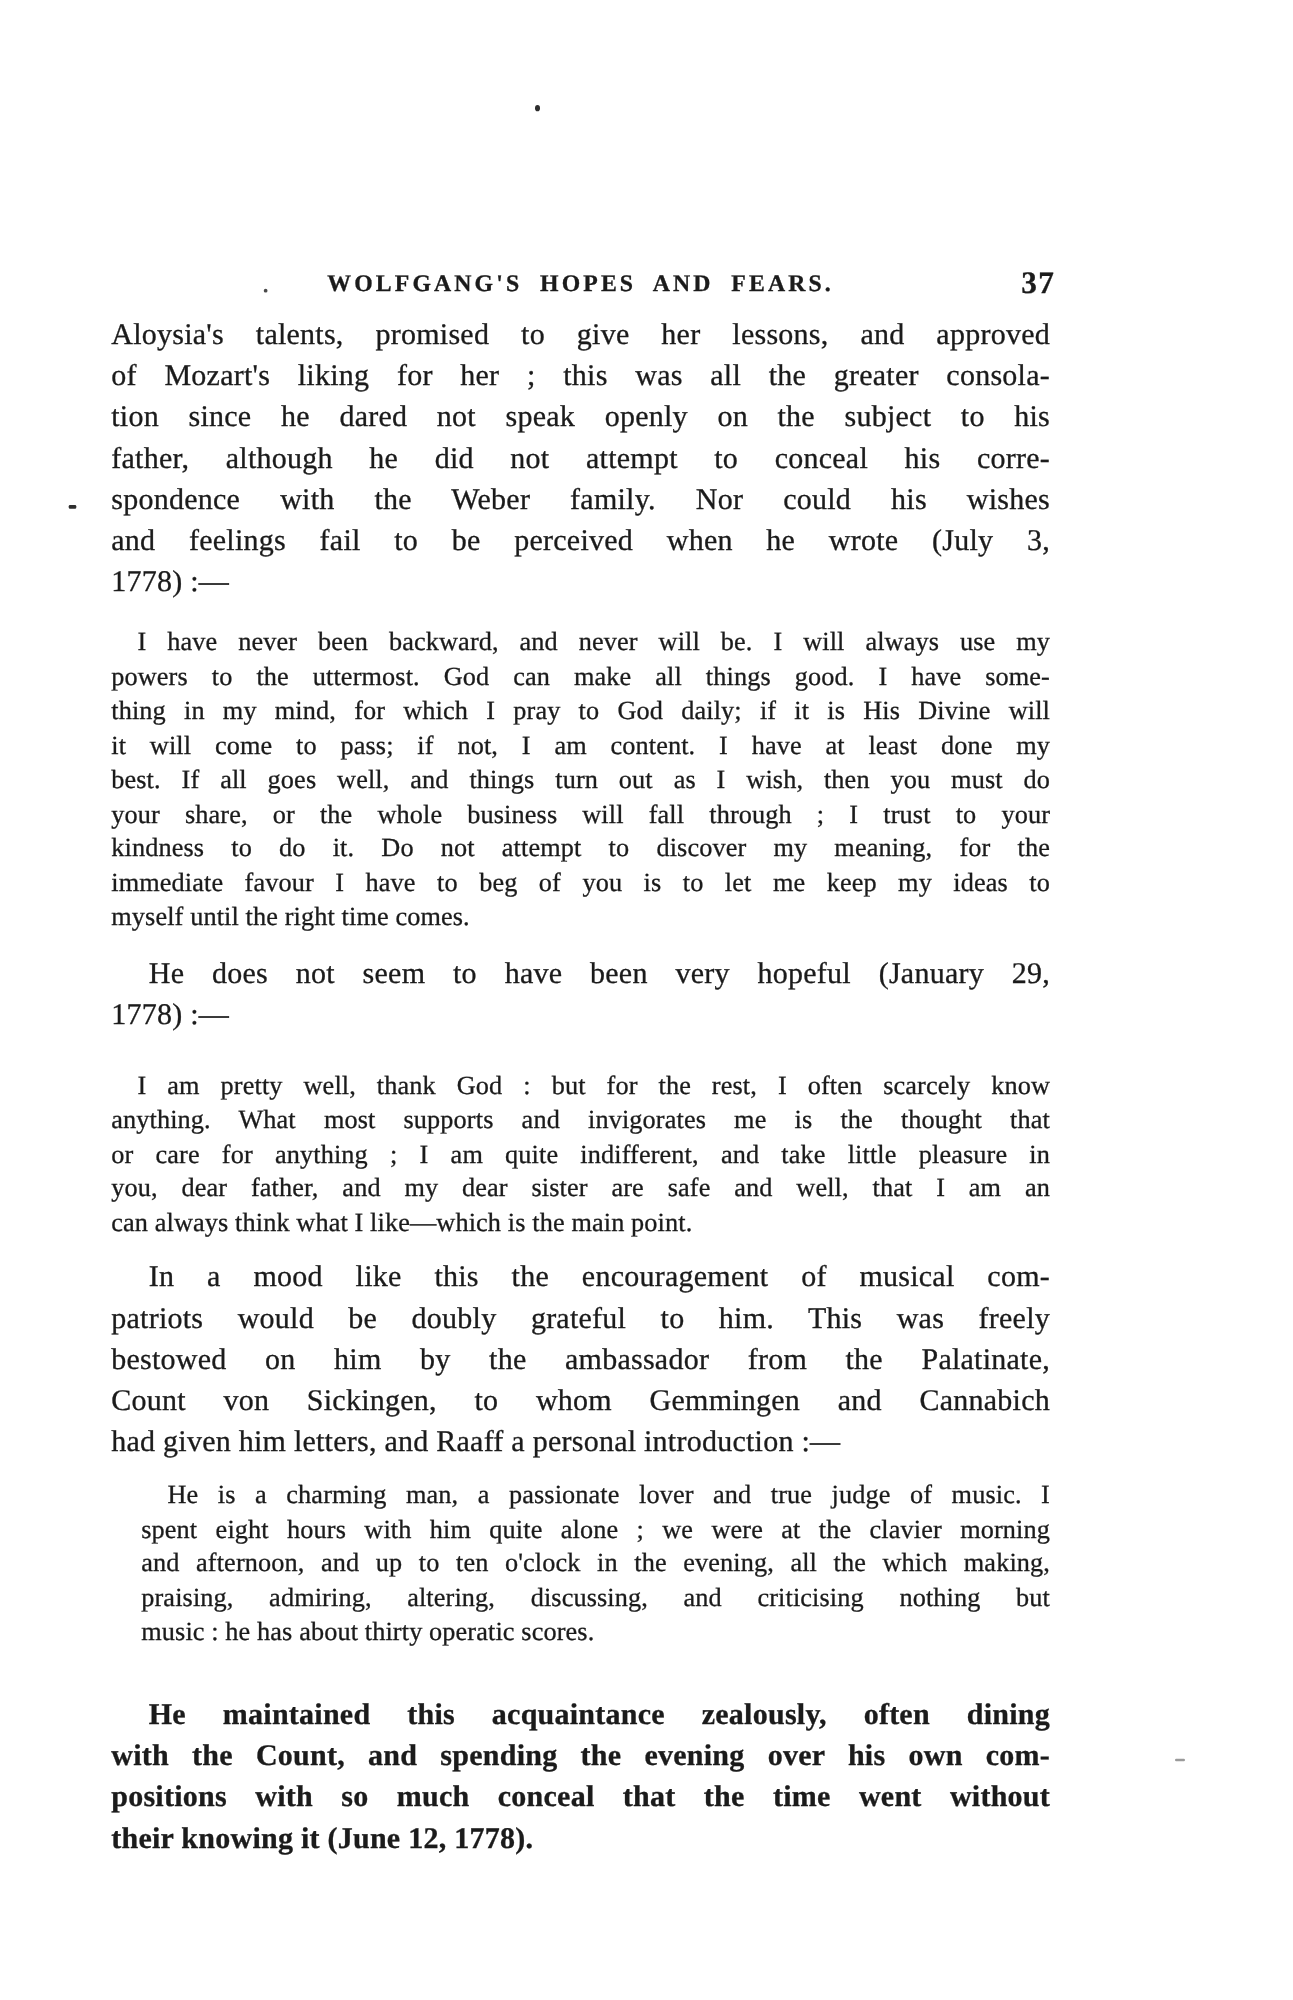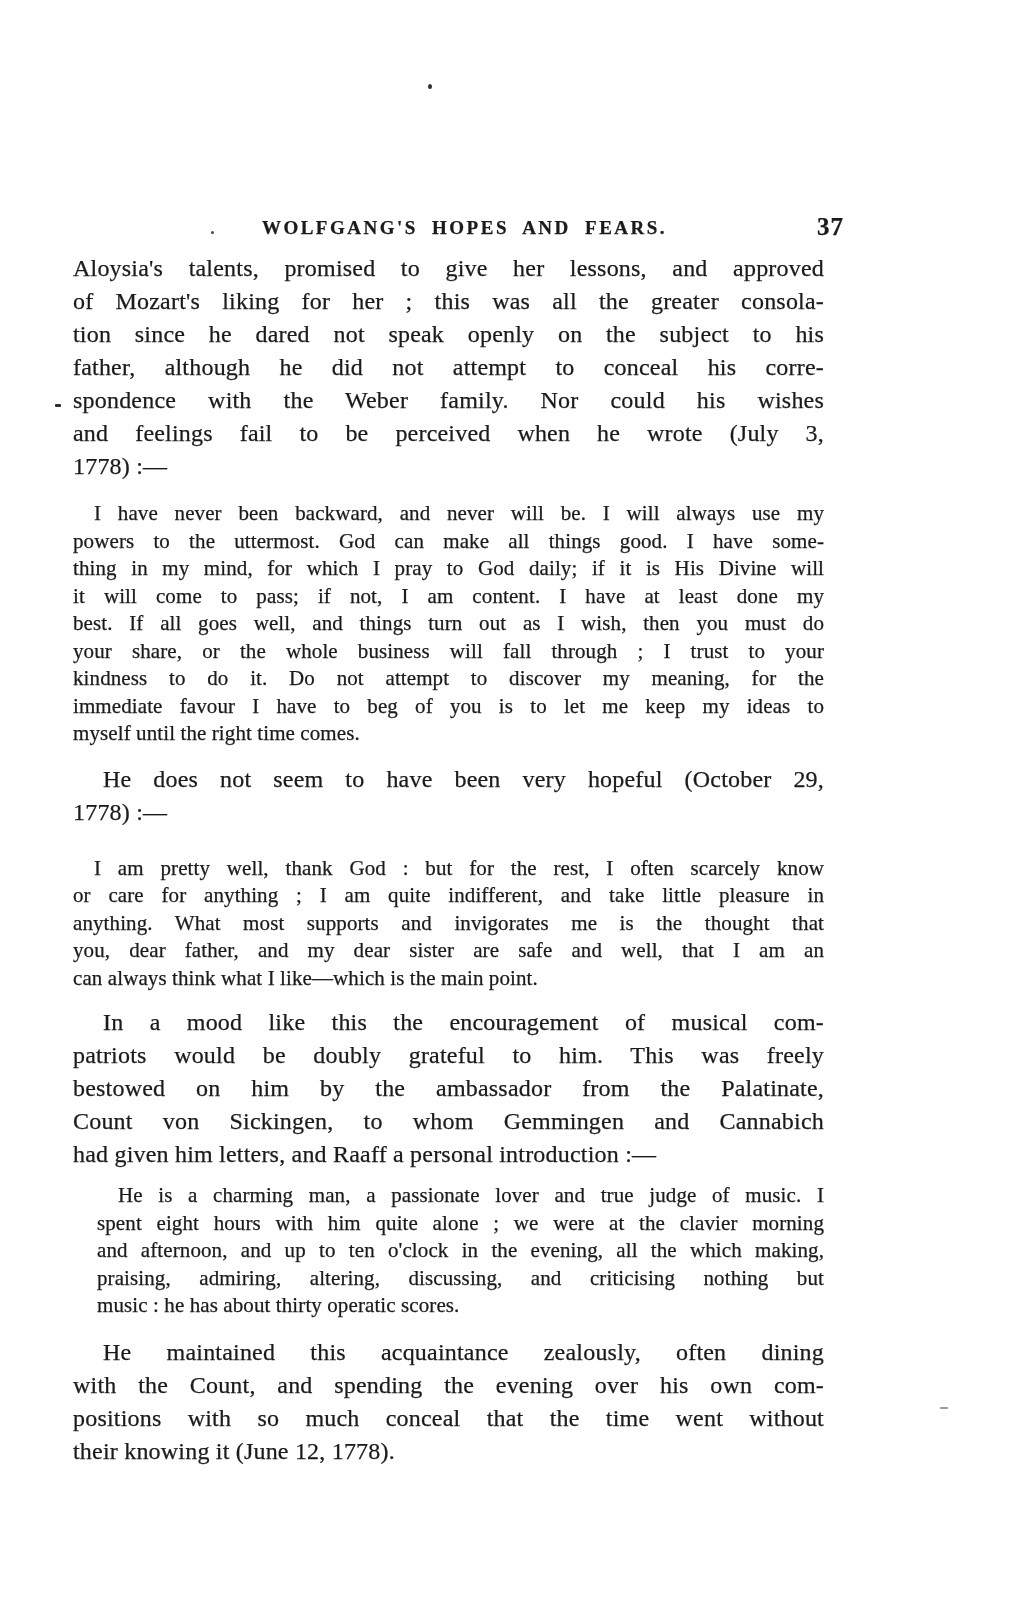--- a/index.html
+++ b/index.html
@@ -31,32 +31,32 @@
     position: absolute;
     right: -4px;
     top: -4px;
     font-size: 25px;
     letter-spacing: 1px;
     font-weight: bold;
   }
   .text-column {
     position: absolute;
     top: 252px;
-    left: 73px;
+    left: 89px;
     width: 751px;
   }
   .block { margin: 0; }
   .block.body  { font-size: 24px; line-height: 33px;   letter-spacing: 0.2px; }
   .block.quote { font-size: 21px; line-height: 27.5px; letter-spacing: 0.1px; }
   .block:nth-child(2) { margin-top: 17px; }  
   .block:nth-child(3) { margin-top: 15px; }  
   .block:nth-child(4) { margin-top: 26px; }  
   .block:nth-child(5) { margin-top: 14px; }  
   .block:nth-child(6) { margin-top: 11px; margin-left: 24px; }  
-  .block:nth-child(7) { margin-top: 16px; }  
+  .block:nth-child(7) { margin-top: 36px; font-weight: bold; }  
   .line {
     text-align: justify;
     text-align-last: justify;
   }
   .line.last { text-align-last: left; }
   .body.indent  .line:first-child { text-indent: 30px; }
   .quote.indent .line:first-child { text-indent: 21px; }
   
   .speck { position: absolute; background: #2e2e2e; border-radius: 50%; }
   .speck.s1 { left: 428px; top: 84px;  width: 4px; height: 5px; }
@@ -88,27 +88,27 @@
         <div class="line">powers to the uttermost.  God can make all things good.  I have some-</div>
         <div class="line">thing in my mind, for which I pray to God daily; if it is His Divine will</div>
         <div class="line">it will come to pass; if not, I am content.  I have at least done my</div>
         <div class="line">best.  If all goes well, and things turn out as I wish, then you must do</div>
         <div class="line">your share, or the whole business will fall through ; I trust to your</div>
         <div class="line">kindness to do it.  Do not attempt to discover my meaning, for the</div>
         <div class="line">immediate favour I have to beg of you is to let me keep my ideas to</div>
         <div class="line last">myself until the right time comes.</div>
       </div>
       <div class="block body indent">
-        <div class="line">He does not seem to have been very hopeful (October 29,</div>
+        <div class="line">He does not seem to have been very hopeful (January 29,</div>
         <div class="line last">1778) :—</div>
       </div>
       <div class="block quote indent">
         <div class="line">I am pretty well, thank God : but for the rest, I often scarcely know</div>
+        <div class="line">anything.  What most supports and invigorates me is the thought that</div>
         <div class="line">or care for anything ; I am quite indifferent, and take little pleasure in</div>
-        <div class="line">anything.  What most supports and invigorates me is the thought that</div>
         <div class="line">you, dear father, and my dear sister are safe and well, that I am an</div>
         <div class="line last">can always think what I like—which is the main point.</div>
       </div>
       <div class="block body indent">
         <div class="line">In a mood like this the encouragement of musical com-</div>
         <div class="line">patriots would be doubly grateful to him.  This was freely</div>
         <div class="line">bestowed on him by the ambassador from the Palatinate,</div>
         <div class="line">Count von Sickingen, to whom Gemmingen and Cannabich</div>
         <div class="line last">had given him letters, and Raaff a personal introduction :—</div>
       </div>

